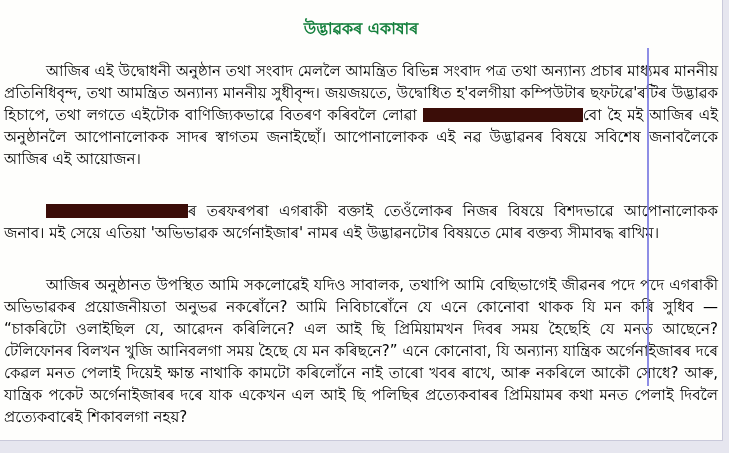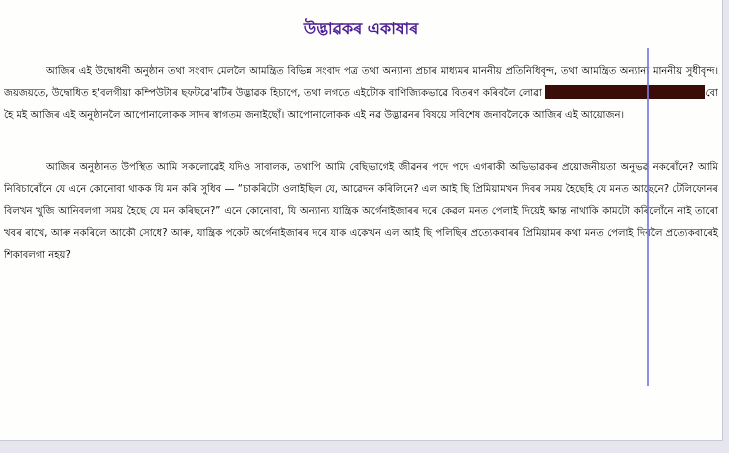--- a/index.html
+++ b/index.html
@@ -27,29 +27,29 @@
     border-bottom: 1px solid #c9c9da;
     box-sizing: border-box;
     overflow: hidden;
   }
   .doc-title {
     margin: 0;
     padding-top: 18px;
     text-align: center;
     font-size: 16px;
     font-weight: bold;
-    color: #4c1d95;
+    color: #15803d;
     line-height: 22px;
   }
   .doc-body {
     padding: 20px 4px 0 4px;
   }
   .para {
     margin: 0 0 30px 0;
-    font-size: 10px;
+    font-size: 15px;
     line-height: 22px;
     color: #000;
     text-align: justify;
     text-indent: 42px;
   }
   .para:last-child { margin-bottom: 16px; }
   .redacted {
     display: inline-block;
     height: 14px;
     vertical-align: middle;
@@ -82,20 +82,21 @@
 </head>
 <body>
 
 <div class="workspace">
 
   <div class="doc-page" style="background: rgb(254, 254, 252);">
     <h1 class="doc-title">উদ্ভাৱকৰ একাষাৰ</h1>
 
     <div class="doc-body">
       <p class="para">আজিৰ এই উদ্বোধনী অনুষ্ঠান তথা সংবাদ মেললৈ আমন্ত্ৰিত বিভিন্ন সংবাদ পত্ৰ তথা অন্যান্য প্ৰচাৰ মাধ্যমৰ মাননীয় প্ৰতিনিধিবৃন্দ, তথা আমন্ত্ৰিত অন্যান্য মাননীয় সুধীবৃন্দ। জয়জয়তে, উদ্বোধিত হ'বলগীয়া কম্পিউটাৰ ছফটৱে'ৰটিৰ উদ্ভাৱক হিচাপে, তথা লগতে এইটোক বাণিজ্যিকভাৱে বিতৰণ কৰিবলৈ লোৱা <span class="redacted" style="width: 160px; background: rgb(59, 13, 8);"></span>বো হৈ মই আজিৰ এই অনুষ্ঠানলৈ আপোনালোকক সাদৰ স্বাগতম জনাইছোঁ। আপোনালোকক এই নৱ উদ্ভাৱনৰ বিষয়ে সবিশেষ জনাবলৈকে আজিৰ এই আয়োজন।</p>
+      <p class="para"><span class="redacted" style="width: 142px; background: rgb(59, 13, 8);"></span>ৰ তৰফৰপৰা এগৰাকী বক্তাই তেওঁলোকৰ নিজৰ বিষয়ে বিশদভাৱে আপোনালোকক জনাব। মই সেয়ে এতিয়া 'অভিভাৱক অৰ্গেনাইজাৰ' নামৰ এই উদ্ভাৱনটোৰ বিষয়তে মোৰ বক্তব্য সীমাবদ্ধ ৰাখিম।</p>
       <p class="para">আজিৰ অনুষ্ঠানত উপস্থিত আমি সকলোৱেই যদিও সাবালক, তথাপি আমি বেছিভাগেই জীৱনৰ পদে পদে এগৰাকী অভিভাৱকৰ প্ৰয়োজনীয়তা অনুভৱ নকৰোঁনে? আমি নিবিচাৰোঁনে যে এনে কোনোবা থাকক যি মন কৰি সুধিব — “চাকৰিটো ওলাইছিল যে, আৱেদন কৰিলিনে? এল আই ছি প্ৰিমিয়ামখন দিবৰ সময় হৈছেহি যে মনত আছেনে? টেলিফোনৰ বিলখন খুজি আনিবলগা সময় হৈছে যে মন কৰিছনে?” এনে কোনোবা, যি অন্যান্য যান্ত্ৰিক অৰ্গেনাইজাৰৰ দৰে কেৱল মনত পেলাই দিয়েই ক্ষান্ত নাথাকি কামটো কৰিলোঁনে নাই তাৰো খবৰ ৰাখে, আৰু নকৰিলে আকৌ সোধে? আৰু, যান্ত্ৰিক পকেট অৰ্গেনাইজাৰৰ দৰে যাক একেখন এল আই ছি পলিছিৰ প্ৰত্যেকবাৰৰ প্ৰিমিয়ামৰ কথা মনত পেলাই দিবলৈ প্ৰত্যেকবাৰেই শিকাবলগা নহয়?</p>
     </div>
   </div>
 
   <div class="caret-guide" style="background: rgb(122, 122, 224);"></div>
 
   <div class="margin-right-strip" style="background: rgb(230, 230, 239);"></div>
 
   <div class="margin-bottom-strip" style="background: rgb(230, 230, 239);"></div>
 

